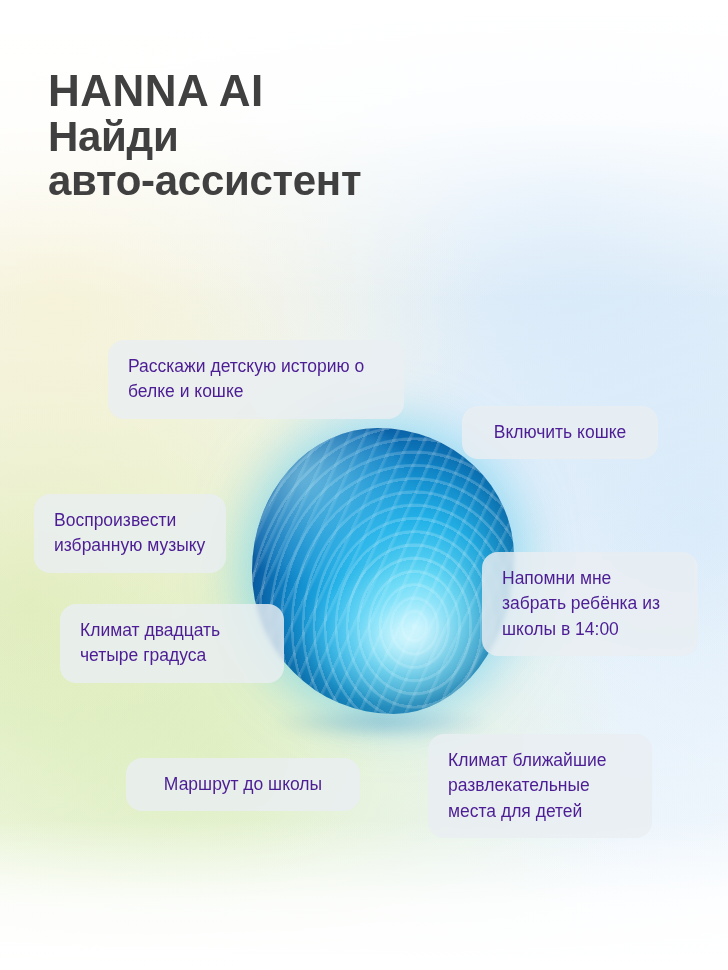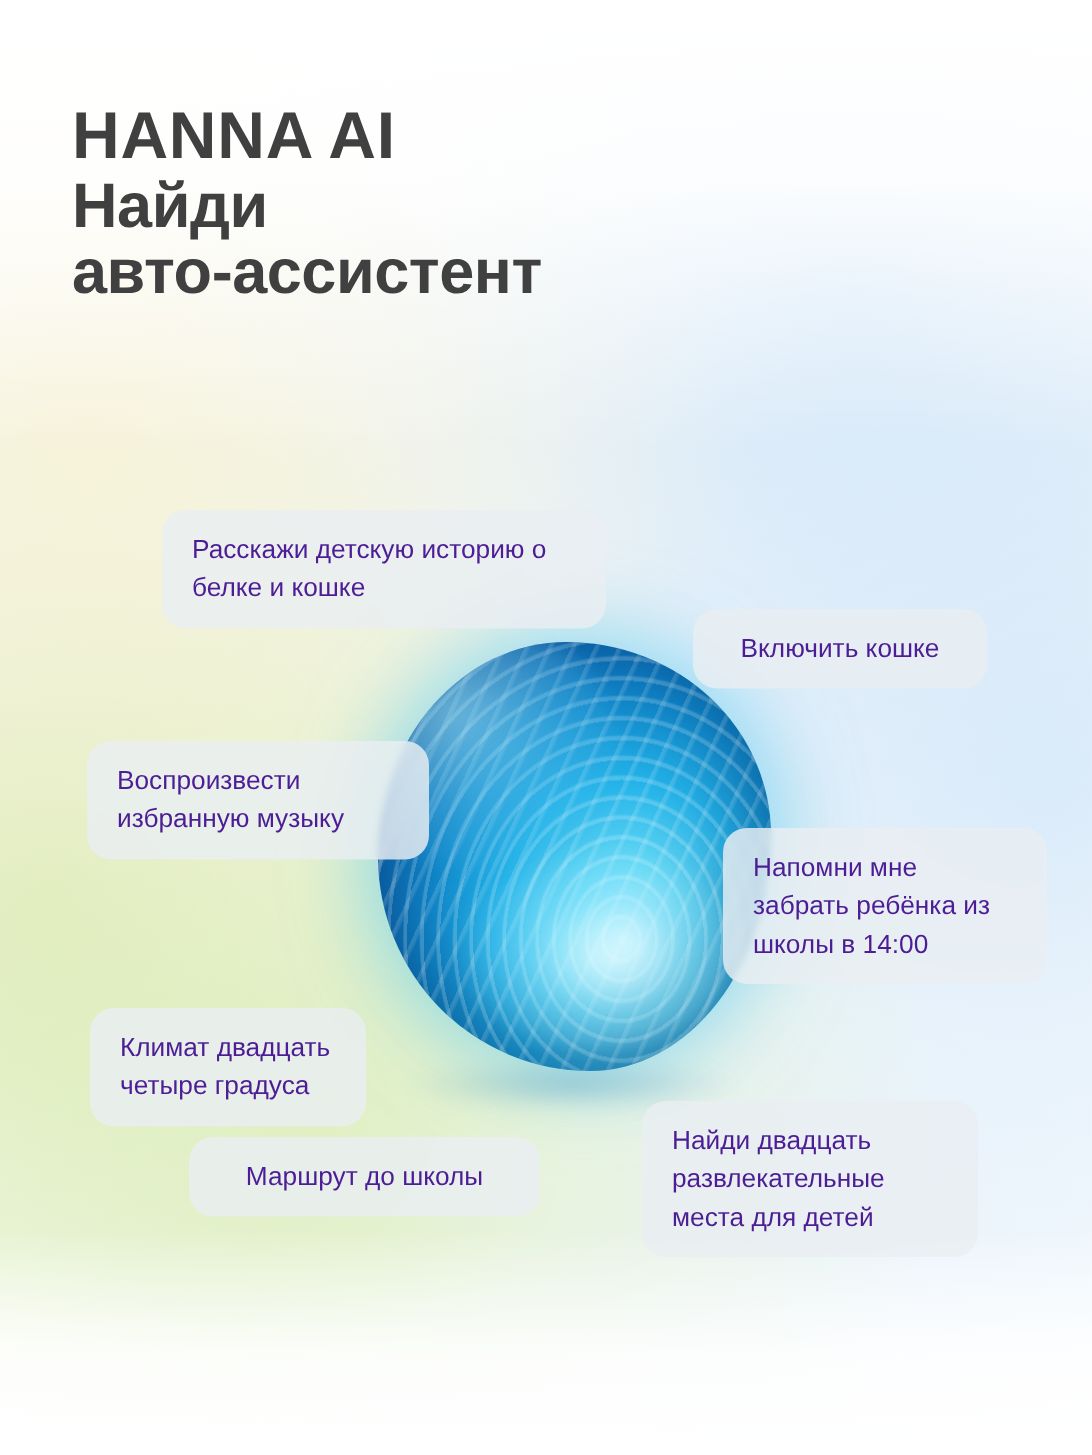--- a/index.html
+++ b/index.html
@@ -145,23 +145,23 @@
     color: #4c1d95;
     font-size: 17.5px;
     line-height: 1.45;
     padding: 14px 20px;
     box-sizing: border-box;
     backdrop-filter: blur(2px);
   }
 
   .chip-story      { left: 108px; top: 340px;  width: 296px; }
   .chip-screen     { left: 462px; top: 406px;  width: 196px; text-align: center; padding: 14px 12px; }
-  .chip-music      { left: 34px;  top: 494px;  width: 228px; margin-left: 24px; }
+  .chip-music      { left: 34px;  top: 494px;  width: 192px; }
   .chip-reminder   { left: 482px; top: 552px;  width: 216px; }
-  .chip-climate    { left: 60px;  top: 672px;  width: 184px; }
+  .chip-climate    { left: 60px;  top: 604px;  width: 224px; }
   .chip-route      { left: 126px; top: 758px;  width: 234px; text-align: center; padding: 14px 12px; }
   .chip-places     { left: 428px; top: 734px;  width: 224px; }
 </style>
 </head>
 <body>
 
 <div class="poster">
 
   <div class="bg-base"></div>
   <div class="bg-white-top"></div>
@@ -177,15 +177,15 @@
   <div class="orb"></div>
   <div class="orb-swirl"></div>
   <div class="orb-shadow"></div>
 
   <div class="chip chip-story">Расскажи детскую историю о белке и кошке</div>
   <div class="chip chip-screen">Включить кошке</div>
   <div class="chip chip-music">Воспроизвести избранную музыку</div>
   <div class="chip chip-reminder">Напомни мне забрать ребёнка из школы в 14:00</div>
   <div class="chip chip-climate">Климат двадцать четыре градуса</div>
   <div class="chip chip-route">Маршрут до школы</div>
-  <div class="chip chip-places">Найди двадцать развлекательные места для детей</div>
+  <div class="chip chip-places">Климат ближайшие развлекательные места для детей</div>
 
 </div>
 
 </body></html>

